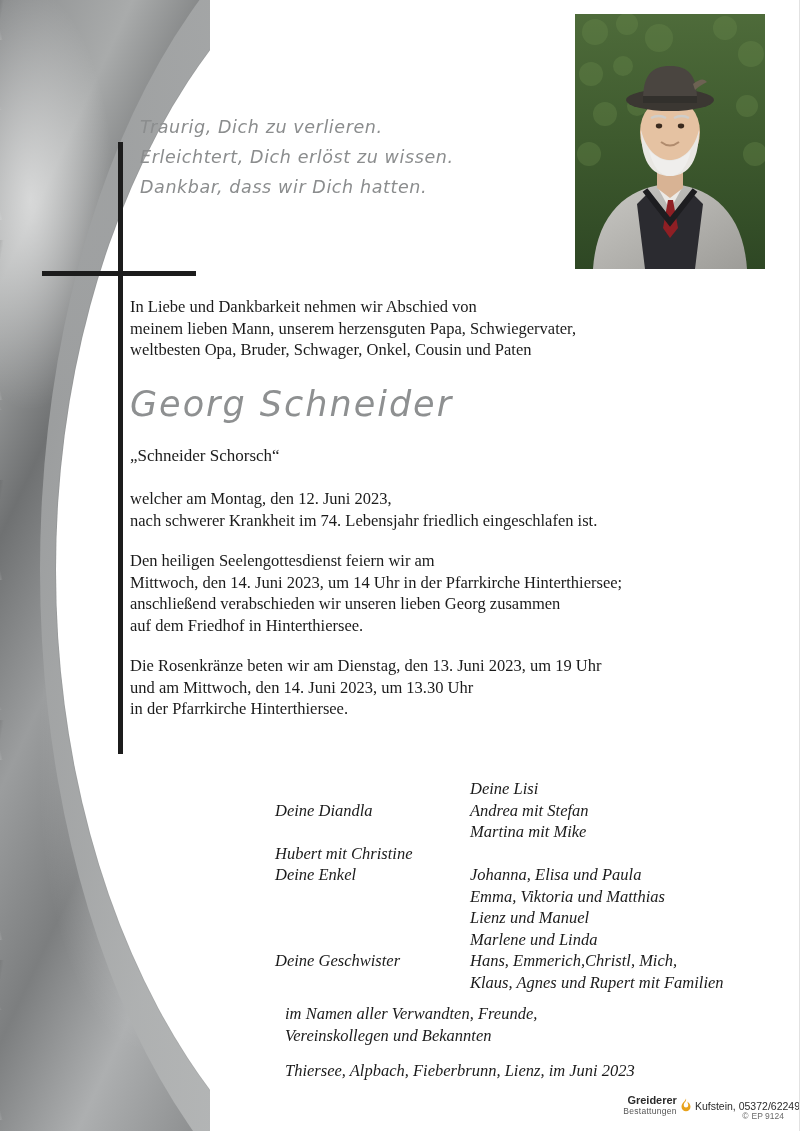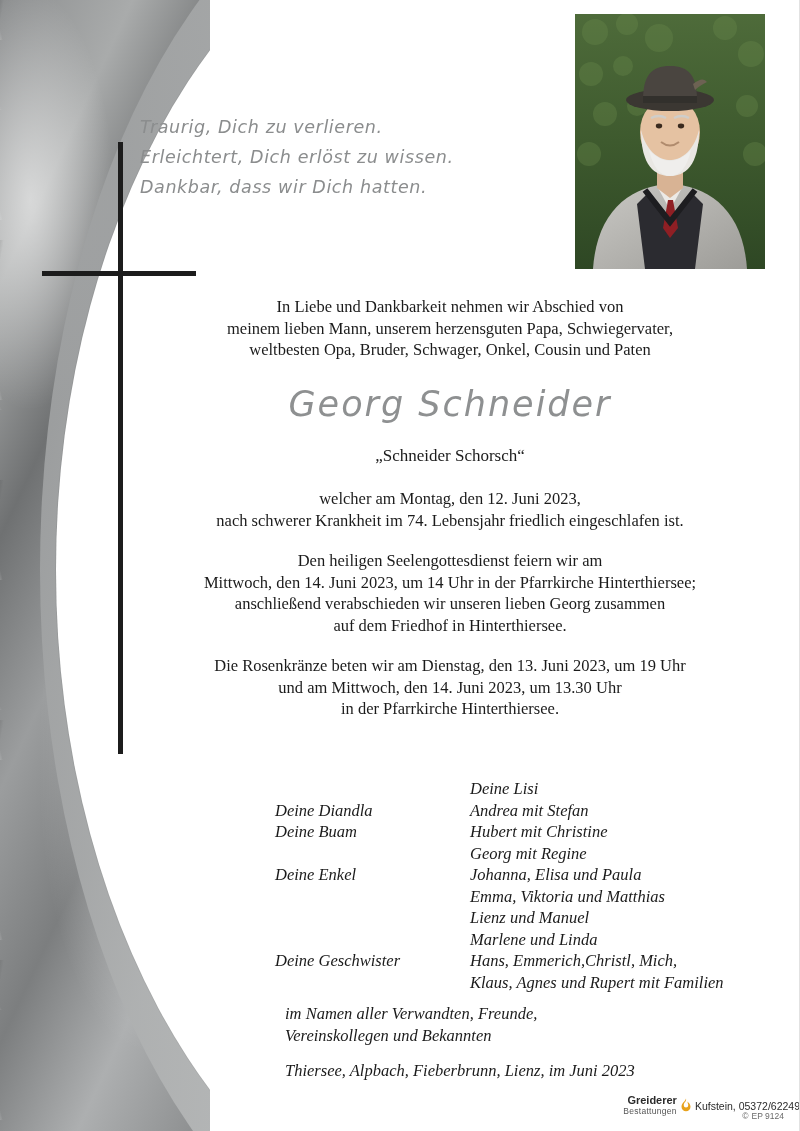--- a/index.html
+++ b/index.html
@@ -103,21 +103,20 @@
     font-size: 17.5px;
     line-height: 30px;
     font-style: italic;
     letter-spacing: .6px;
   }
   .content {
     position: absolute;
     left: 130px;
     top: 296px;
     width: 640px;
-    text-align: center;
     color: #1b1b1b;
     font-size: 16.5px;
     line-height: 21.5px;
   }
   .para { margin: 0 0 14px 0; }
   .name {
     font-family: "DejaVu Sans", sans-serif;
     font-style: italic;
     font-size: 35px;
     letter-spacing: 2px;
@@ -327,26 +326,25 @@
   <div class="family">
     <div class="fam-row">
       <div class="fam-label"></div>
       <div class="fam-names">Deine Lisi</div>
     </div>
     <div class="fam-row">
       <div class="fam-label">Deine Diandla</div>
       <div class="fam-names">Andrea mit Stefan</div>
     </div>
     <div class="fam-row">
-      <div class="fam-label">Deine Buam</div>
+      <div class="fam-label"></div>
+      <div class="fam-names">Martina mit Mike</div>
+    </div>
+    <div class="fam-row">
       <div class="fam-names">Hubert mit Christine</div>
-    </div>
-    <div class="fam-row">
-      <div class="fam-label"></div>
-      <div class="fam-names">Georg mit Regine</div>
     </div>
     <div class="fam-row">
       <div class="fam-label">Deine Enkel</div>
       <div class="fam-names">Johanna, Elisa und Paula</div>
     </div>
     <div class="fam-row">
       <div class="fam-label"></div>
       <div class="fam-names">Emma, Viktoria und Matthias</div>
     </div>
     <div class="fam-row">

